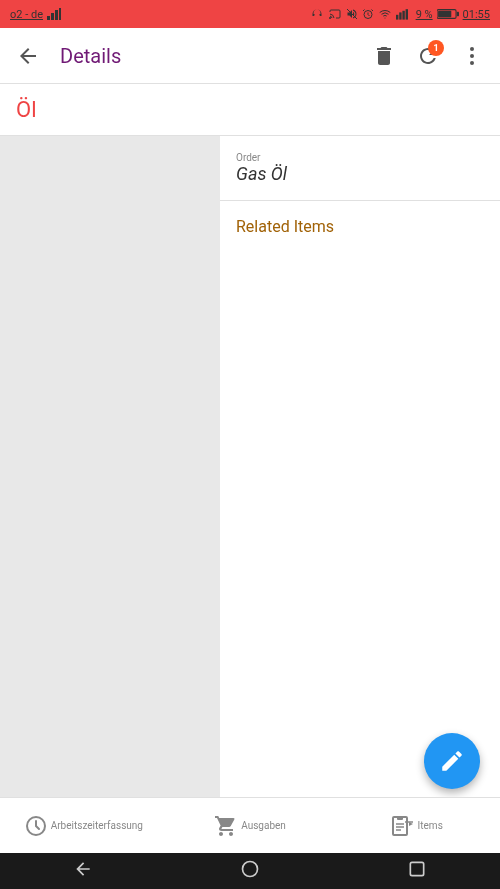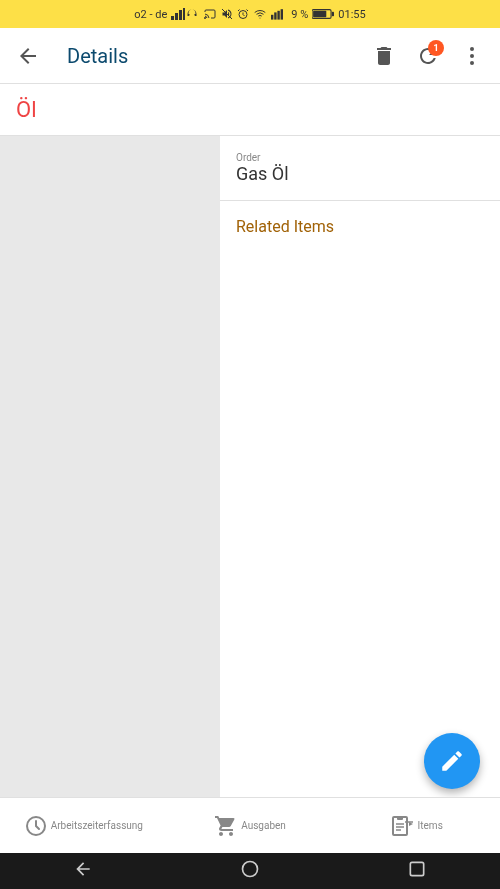--- a/index.html
+++ b/index.html
@@ -9,27 +9,28 @@
       font-family: 'Roboto', Arial, sans-serif;
       background: #f5f5f5;
       overflow: hidden;
       position: relative;
     }
 
     
     .status-bar {
       width: 100%;
       height: 28px;
-      background: #fde047;
-      display: flex;
-      align-items: center;
-      justify-content: center;
+      background: #ef4444;
+      display: flex;
+      align-items: center;
+      justify-content: space-between;
       padding: 0 10px;
       font-size: 11px;
       color: #333;
+      text-decoration: underline;
     }
     .status-left { display: flex; align-items: center; gap: 4px; }
     .status-right { display: flex; align-items: center; gap: 4px; font-size: 11px; }
 
     
     .app-bar {
       width: 100%;
       height: 56px;
       background: #fff;
       display: flex;
@@ -41,22 +42,22 @@
       width: 40px;
       height: 40px;
       display: flex;
       align-items: center;
       justify-content: center;
       cursor: pointer;
     }
     .app-bar-title {
       flex: 1;
       font-size: 20px;
-      color: #0c4a6e;
-      margin-left: 19px;
+      color: #701a75;
+      margin-left: 12px;
     }
     .app-bar-actions {
       display: flex;
       align-items: center;
       gap: 4px;
     }
     .app-bar-icon {
       width: 40px;
       height: 40px;
       display: flex;
@@ -128,20 +129,21 @@
 
     .card-label {
       font-size: 10px;
       color: #888;
     }
 
     .card-value {
       font-size: 18px;
       color: #333;
       font-weight: 400;
+      font-style: italic;
     }
 
     .related-items-card {
       background: #fff;
       padding: 16px;
       flex: 1;
     }
 
     .related-items-title {
       font-size: 16px;

